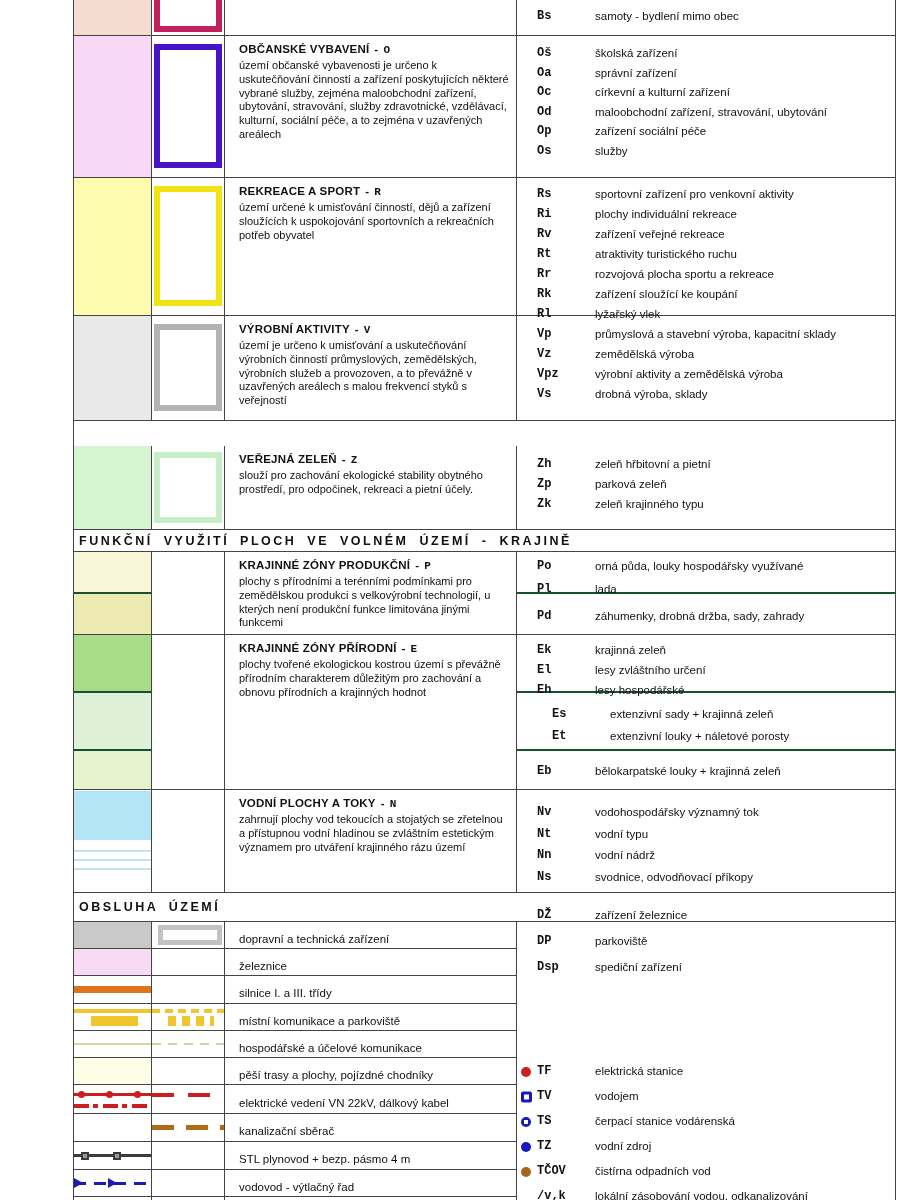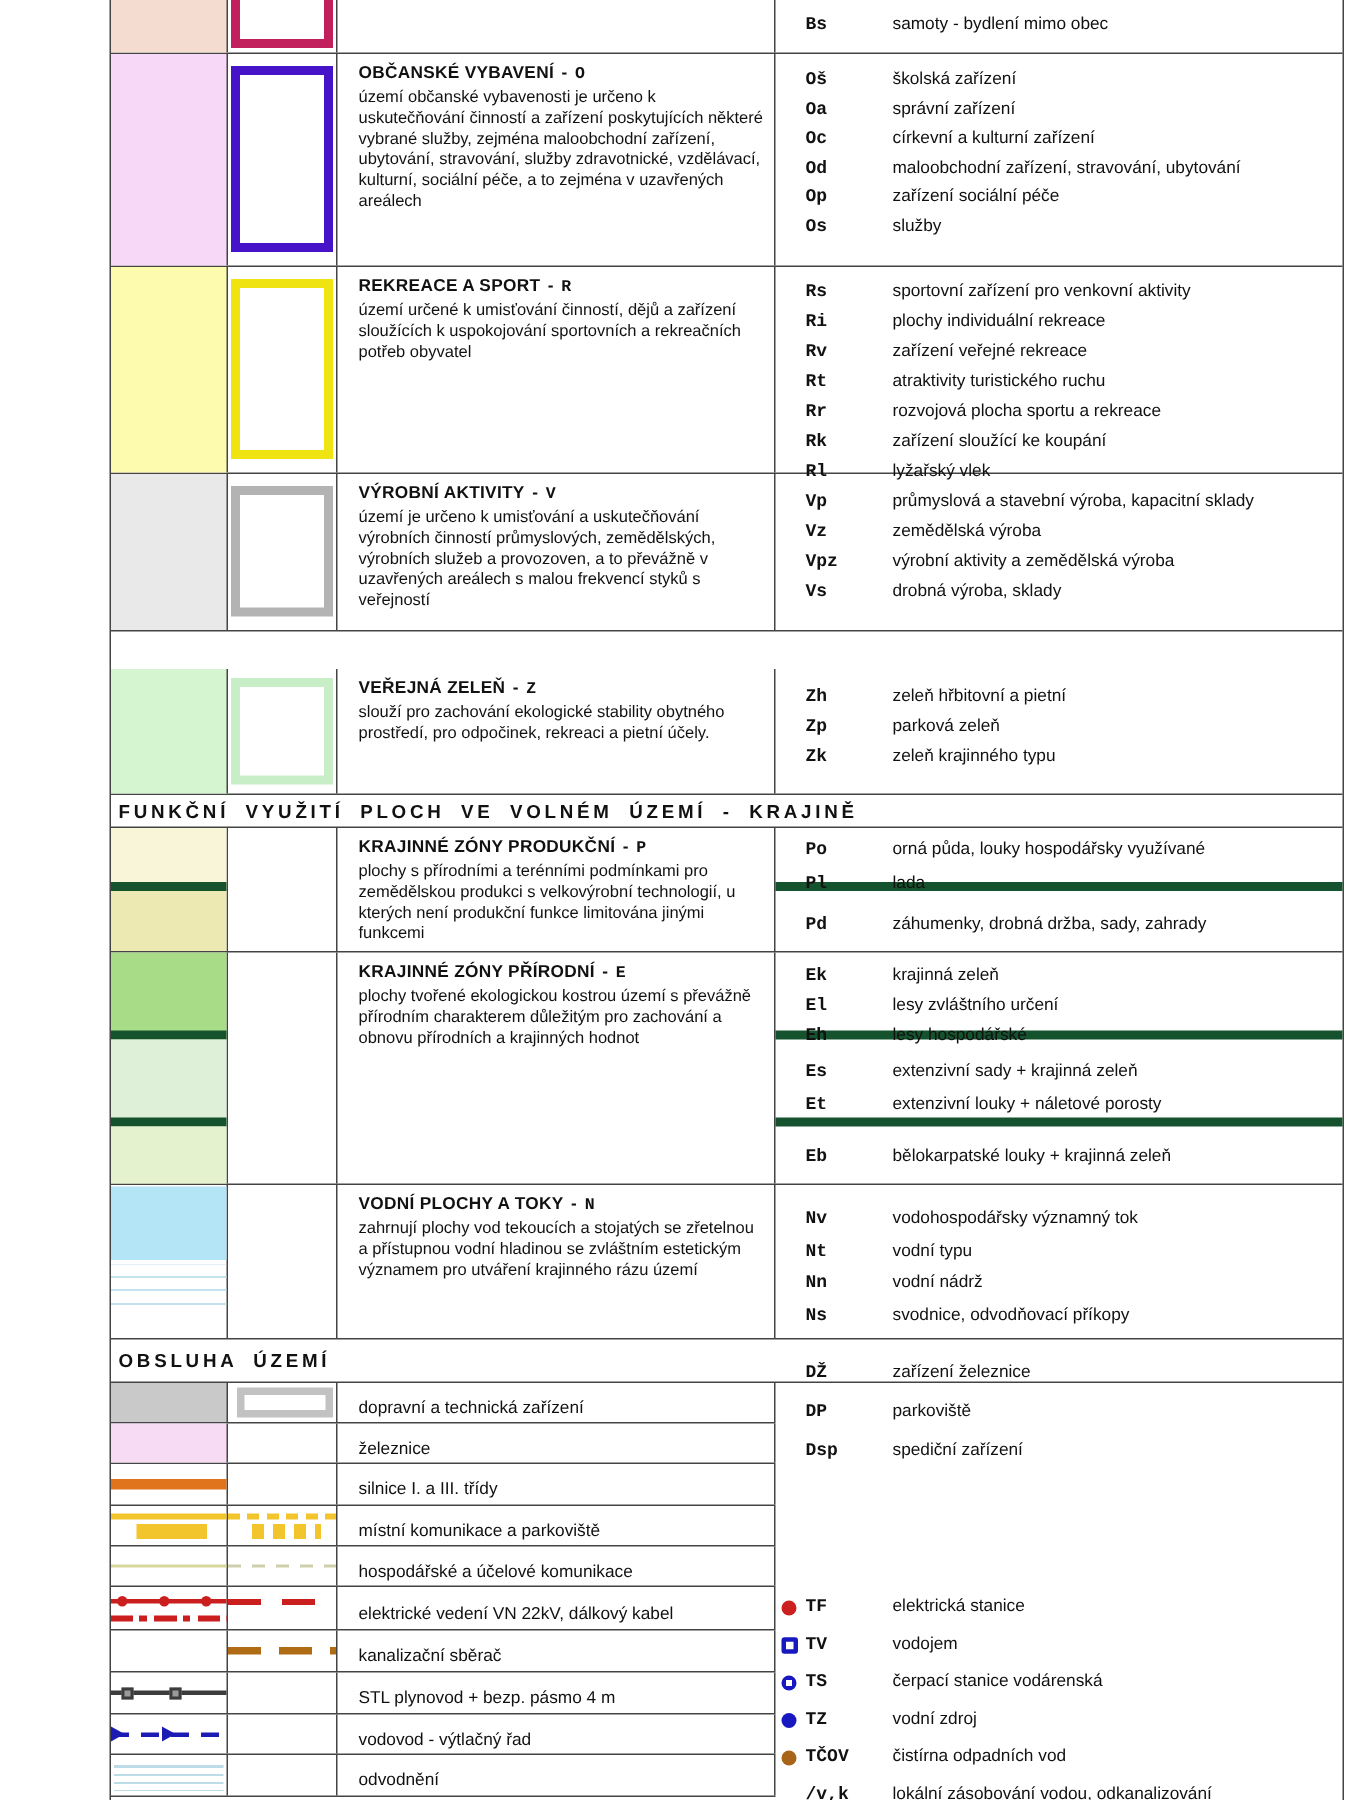--- a/index.html
+++ b/index.html
@@ -22,28 +22,28 @@
   .tsep{margin:0 5px;font-weight:bold;}
   .tletter{font-family:"Liberation Mono","DejaVu Sans Mono",monospace;font-weight:bold;font-size:11px;}
   .zdesc{font-size:11px;line-height:13.8px;}
   
   .codes{padding-left:20px;box-sizing:border-box;}
   .ci{display:flex;align-items:center;}
   .ci .cd{width:58px;flex:0 0 58px;font-family:"Liberation Mono","DejaVu Sans Mono",monospace;
           font-weight:bold;font-size:12px;}
   .ci .cl{font-size:11.5px;}
   .lh195 .ci{line-height:19.5px;} .lh20 .ci{line-height:20px;}
-  .lh215 .ci{line-height:21.5px;} .lh22 .ci{line-height:22px;} .lh23 .ci{line-height:23px;}
+  .lh215 .ci{line-height:21.5px;} .lh22 .ci{line-height:22px;margin-left:15px;} .lh23 .ci{line-height:23px;}
   
   .shead{display:flex;align-items:center;box-sizing:border-box;border-bottom:1px solid #444;
          font-size:12.5px;font-weight:bold;letter-spacing:2.5px;word-spacing:5px;padding-left:5px;}
   
   .subcol{position:absolute;inset:0;display:flex;flex-direction:column;}
   .subcol>div{box-sizing:border-box;}
-  .bline{border-bottom:6px solid #14532d;}
+  .bline{border-bottom:2px solid #14532d;}
   .grp{box-sizing:border-box;}
   
   .srow{display:flex;box-sizing:border-box;position:relative;}
   .sleft{width:443px;box-sizing:border-box;border-bottom:1px solid #444;display:flex;}
   .slabel{display:flex;align-items:center;font-size:11.5px;}
   .svc-list{position:absolute;width:380px;}
   .svc-list .ci{position:relative;padding-left:20px;}
   .svc-list .cd{width:58px;flex:0 0 58px;font-family:"Liberation Mono","DejaVu Sans Mono",monospace;
                 font-weight:bold;font-size:12px;}
   .svc-list .cl{font-size:11.5px;}
@@ -406,20 +406,27 @@
         <div class="c1">
             <div class="lin farm-solid"></div>
           </div>
         <div class="c2">
             <div class="lin farm-dash"></div>
           </div>
         <div class="c3 slabel">hospodářské a účelové komunikace</div>
       </div>
     </div>
 
+    <div class="srow" style="height:27px;">
+      <div class="sleft">
+        <div class="c1" style="background: rgb(254, 254, 230);"></div>
+        <div class="c2"></div>
+        <div class="c3 slabel">pěší trasy a plochy, pojízdné chodníky</div>
+      </div>
+    </div>
 
     <div class="srow" style="height:29px;">
       <div class="sleft">
         <div class="c1">
           <div class="lin elec1"></div>
           <div class="elec-dot" style="left:4px;"></div>
           <div class="elec-dot" style="left:32px;"></div>
           <div class="elec-dot" style="left:60px;"></div>
           <div class="lin elec2"></div>
         </div>

